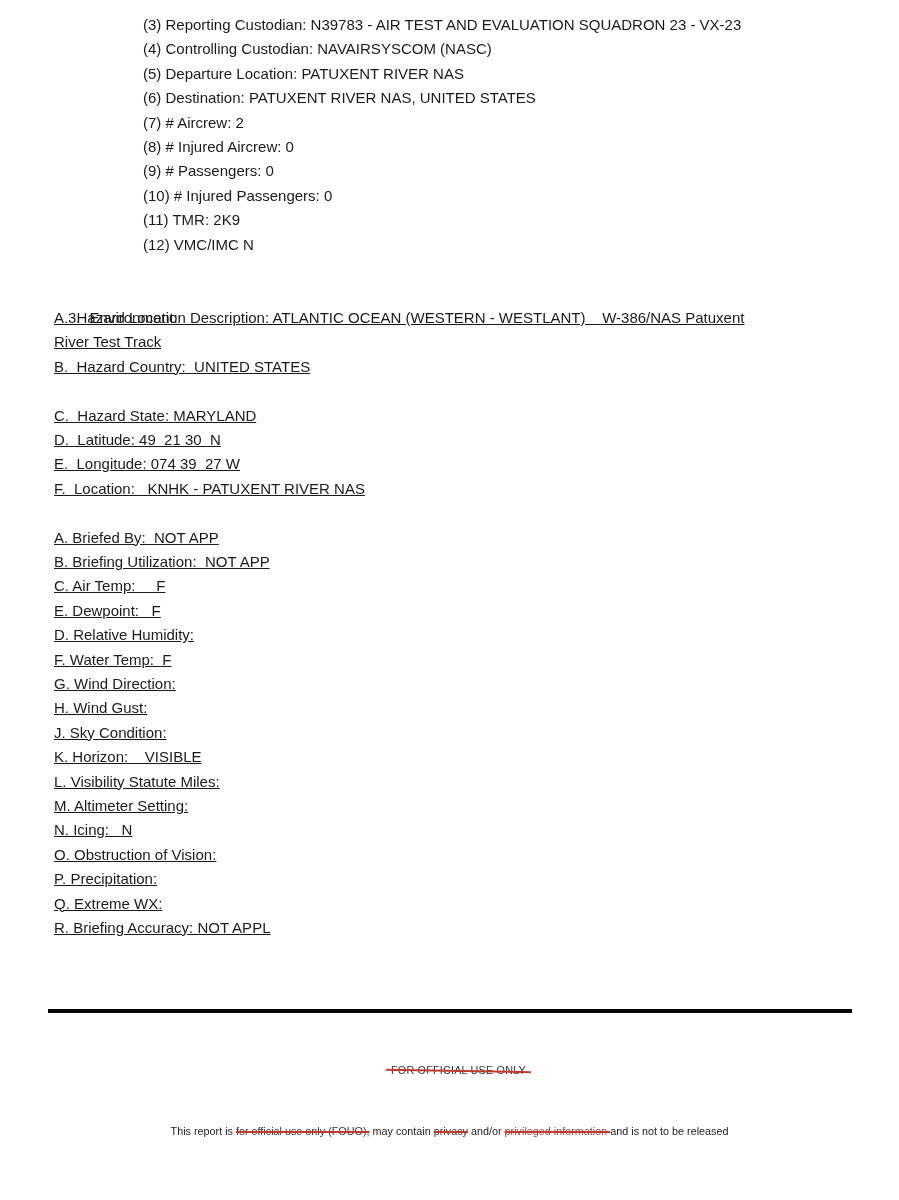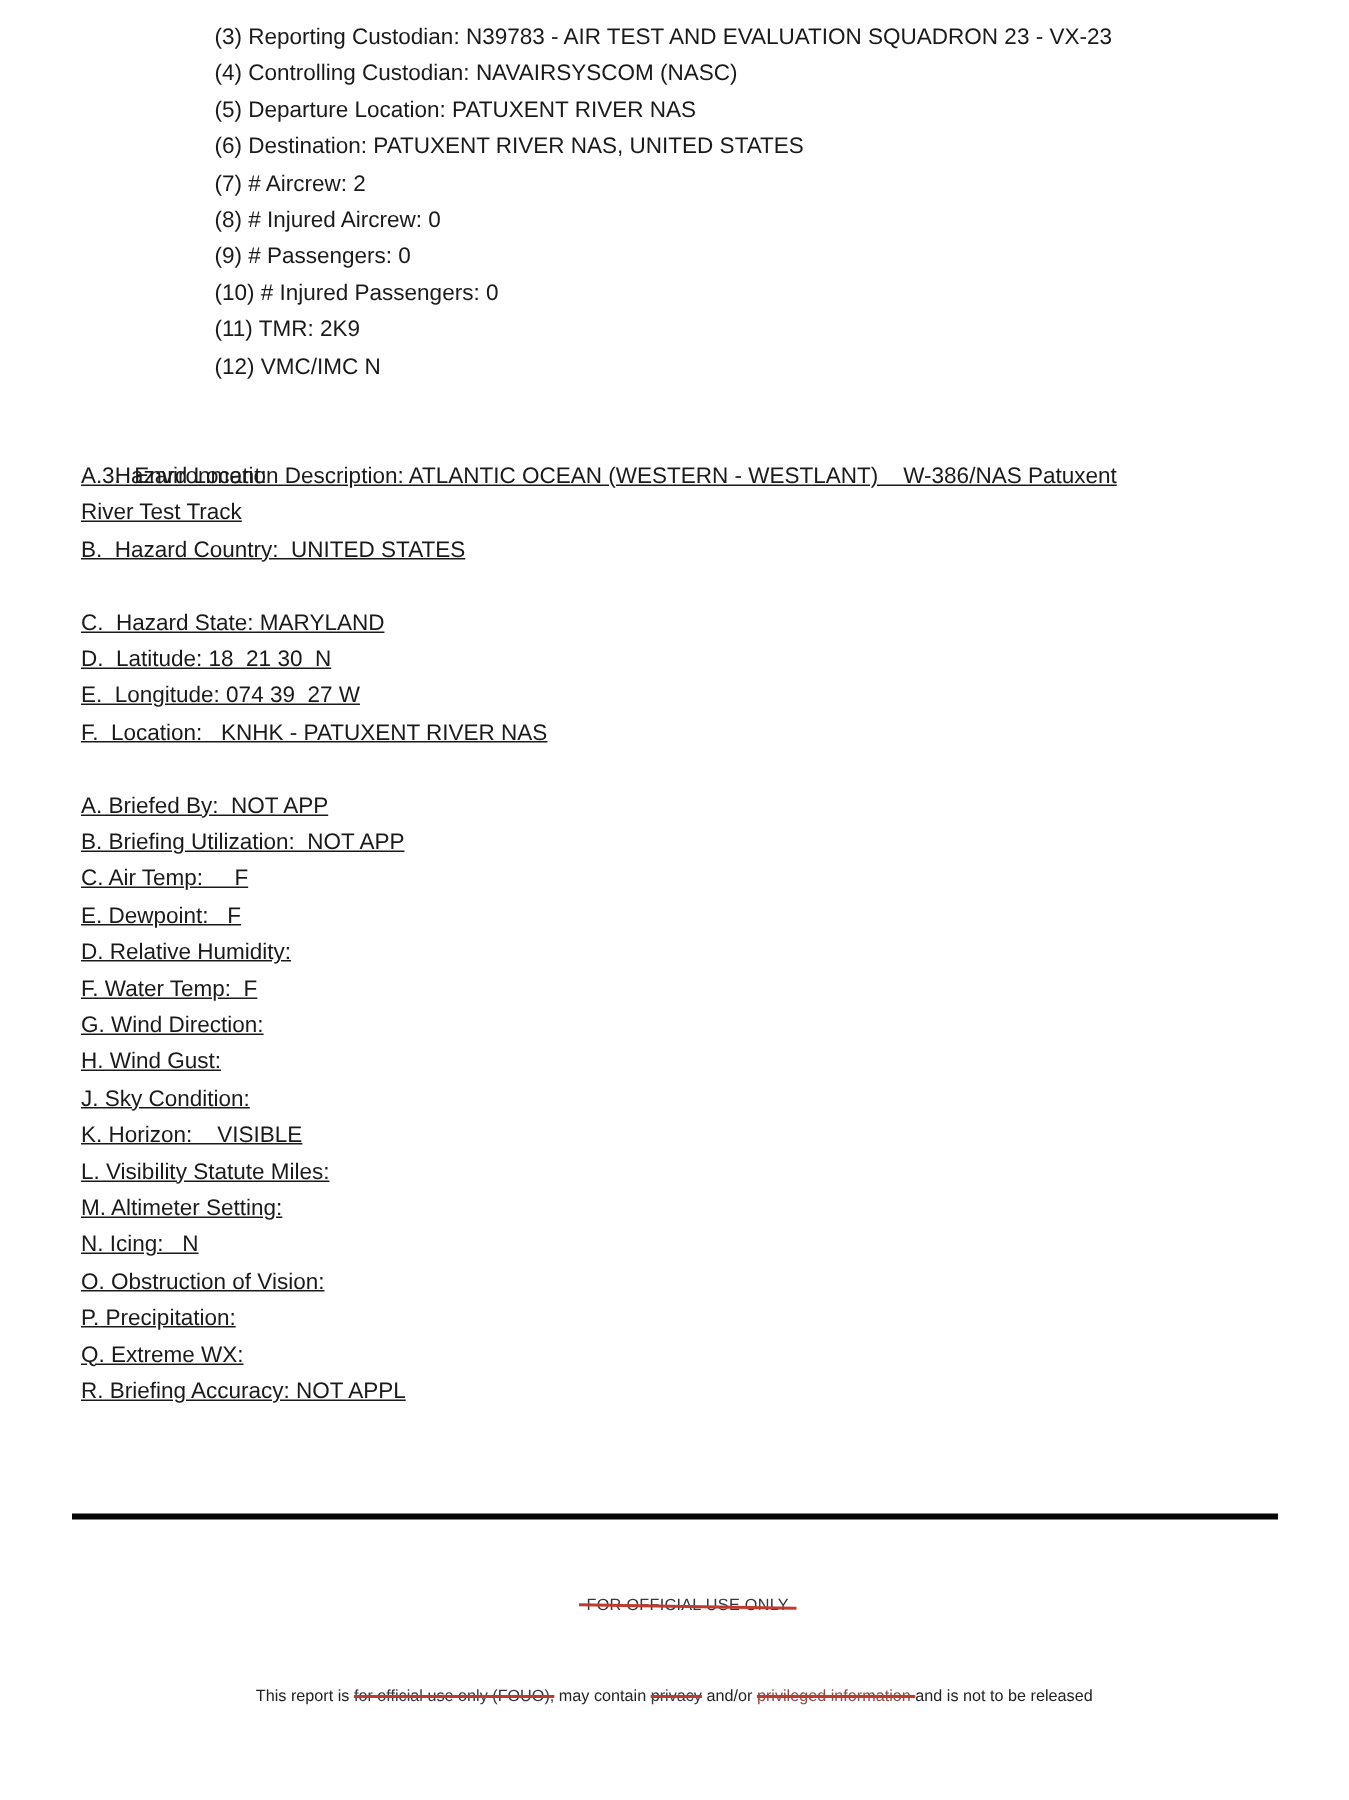--- a/index.html
+++ b/index.html
@@ -60,21 +60,21 @@
     <div class="line section-head">
       <span class="sec-num">3.</span><span class="sec-title">Environment:</span>
     </div>
     <div class="line indent-sub">A.  Hazard Location Description: ATLANTIC OCEAN (WESTERN - WESTLANT)    W-386/NAS Patuxent</div>
     <div class="line indent-sub wrapline">River Test Track</div>
     <div class="line indent-sub">B.  Hazard Country:  UNITED STATES</div>
 
     <div class="spacer"></div>
 
     <div class="line indent-sub">C.  Hazard State: MARYLAND</div>
-    <div class="line indent-sub">D.  Latitude: 18  21 30  N</div>
+    <div class="line indent-sub">D.  Latitude: 49  21 30  N</div>
     <div class="line indent-sub">E.  Longitude: 074 39  27 W</div>
     <div class="line indent-sub">F.  Location:   KNHK - PATUXENT RIVER NAS</div>
 
     <div class="spacer"></div>
 
     <div class="line indent-sub">A. Briefed By:  NOT APP</div>
     <div class="line indent-sub">B. Briefing Utilization:  NOT APP</div>
     <div class="line indent-sub">C. Air Temp:     F</div>
     <div class="line indent-sub">E. Dewpoint:   F</div>
     <div class="line indent-sub">D. Relative Humidity:</div>

